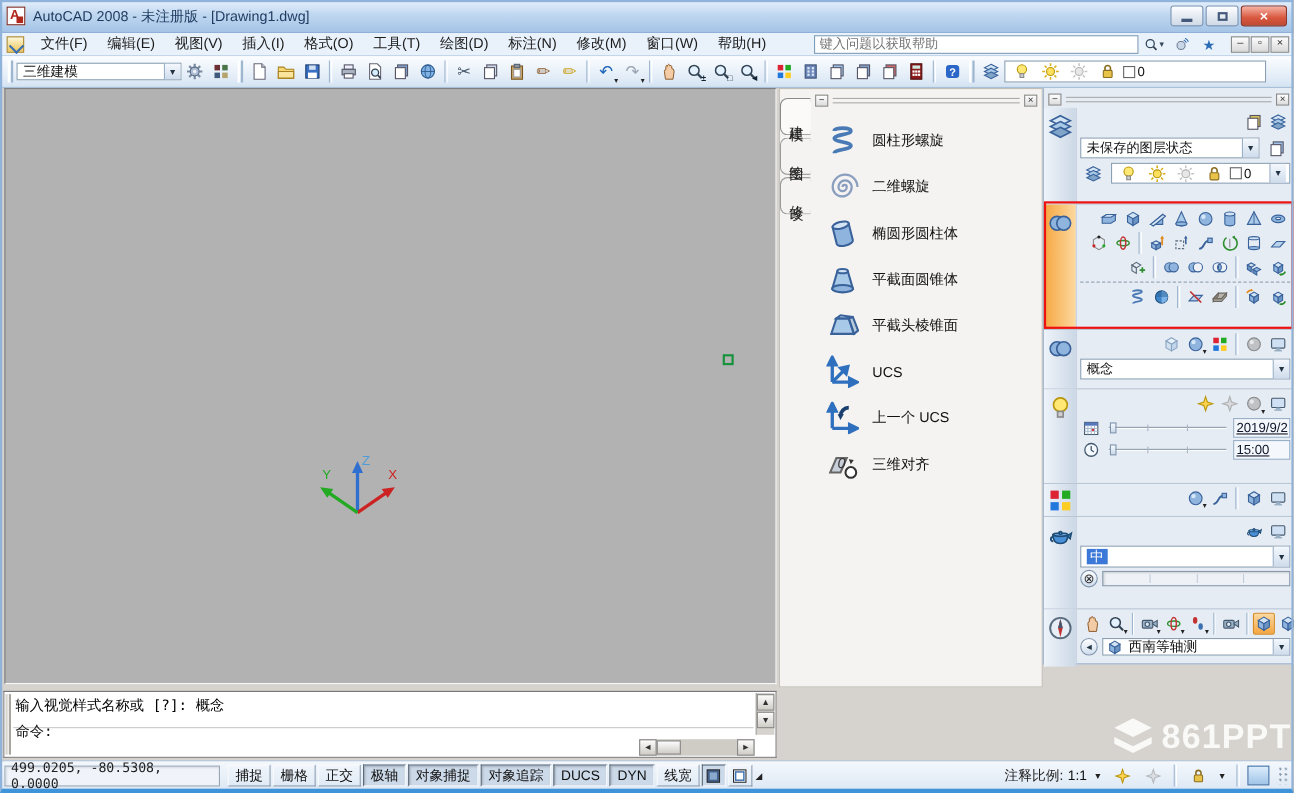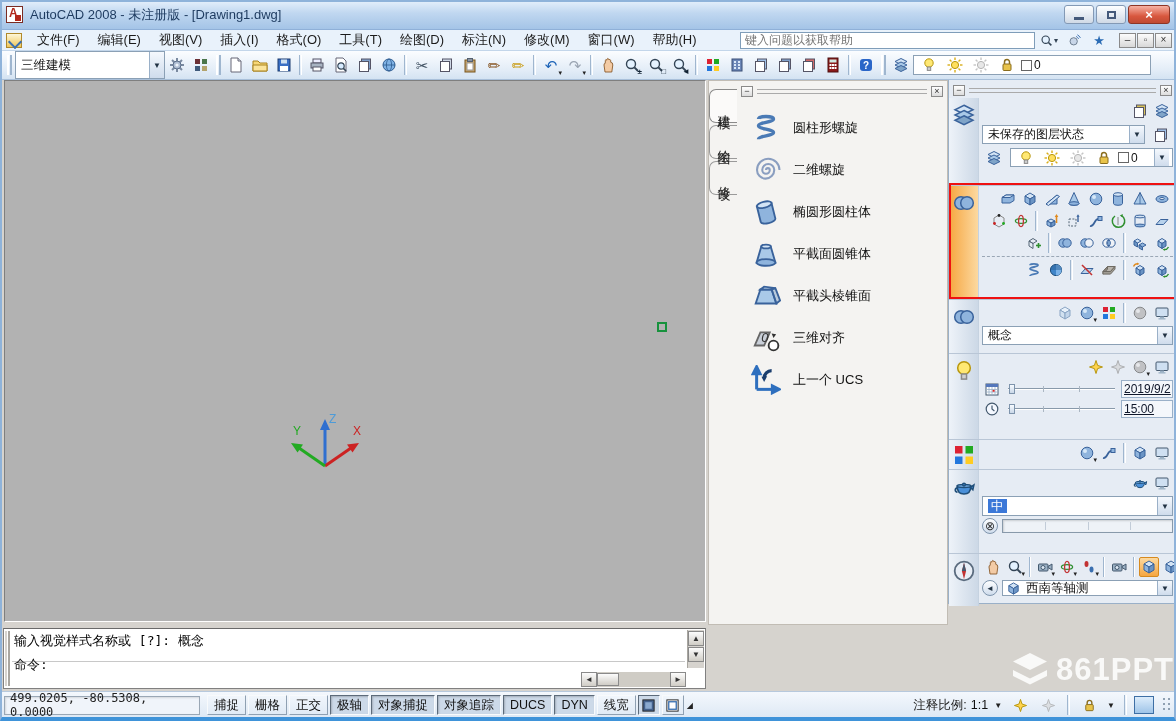--- a/index.html
+++ b/index.html
@@ -40,21 +40,21 @@
   .star{color:#2b6cb5;font-size:13px;}
   .docbtns{display:flex;gap:1px;margin-left:6px;}
   .dbtn{width:17px;height:15px;border:1px solid #8a8a8a;background:linear-gradient(#fcfcfc,#d8d8d8);
     display:flex;align-items:center;justify-content:center;font-size:10px;color:#333;line-height:1;}
 
   
   .toolrow{position:absolute;left:0;top:51px;width:1176px;height:29px;
     background:linear-gradient(#fbfdff,#e2ecf7 70%,#d4e3f2);border-bottom:1px solid #a9c0da;
     display:flex;align-items:center;padding:0 4px;font-size:12.5px;}
   .grip{width:5px;height:20px;margin:0 3px;border-left:2px solid #fff;border-right:2px solid #9fb6cf;}
-  .combo{height:28px;background:#fff;border:1px solid #8ba0b5;display:flex;align-items:center;font-size:12.5px;}
+  .combo{height:16px;background:#fff;border:1px solid #8ba0b5;display:flex;align-items:center;font-size:12.5px;}
   .combo .cval{flex:1;padding:0 5px;white-space:nowrap;overflow:hidden;}
   .arrowbtn{width:15px;height:100%;background:linear-gradient(#f4f8fd,#cfdcec);border-left:1px solid #9ab0c8;
     display:flex;align-items:center;justify-content:center;font-size:8px;color:#234;}
   .wscombo{width:150px;}
   .ic{width:22px;height:21px;display:inline-flex;align-items:center;justify-content:center;position:relative;
       border:1px solid transparent;border-radius:2px;margin:0 1px;flex:0 0 auto;}
   .ic svg.g{width:16px;height:16px;}
   .ic .gl{font-size:15px;line-height:1;}
   .ic .sub{position:absolute;right:0px;bottom:-1px;font-size:8px;color:#123;font-weight:bold;}
   .ic .dd{position:absolute;right:-1px;bottom:-2px;font-size:7px;color:#222;}
@@ -807,29 +807,35 @@
             <span class="plabel">平截面圆锥体</span>
           </div>
           <div class="pitem">
             <svg viewBox="0 0 16 16" class="g" style="width: 30px; height: 30px;">
               <use href="#sym-frpyr"></use>
             </svg>
             <span class="plabel">平截头棱锥面</span>
           </div>
           <div class="pitem">
             <svg viewBox="0 0 16 16" class="g" style="width: 30px; height: 30px;">
-              <use href="#sym-align3d"></use>
+              <use href="#sym-ucs"></use>
             </svg>
-            <span class="plabel">三维对齐</span>
+            <span class="plabel">UCS</span>
           </div>
           <div class="pitem">
             <svg viewBox="0 0 16 16" class="g" style="width: 30px; height: 30px;">
               <use href="#sym-ucsprev"></use>
             </svg>
             <span class="plabel">上一个 UCS</span>
+          </div>
+          <div class="pitem">
+            <svg viewBox="0 0 16 16" class="g" style="width: 30px; height: 30px;">
+              <use href="#sym-align3d"></use>
+            </svg>
+            <span class="plabel">三维对齐</span>
           </div>
         </div>
     </div>
 
     <div class="dashboard">
       <div class="dash-head">
         <span class="hbtn">−</span>
         <span class="hlines"></span>
         <span class="hbtn">×</span>
       </div>

